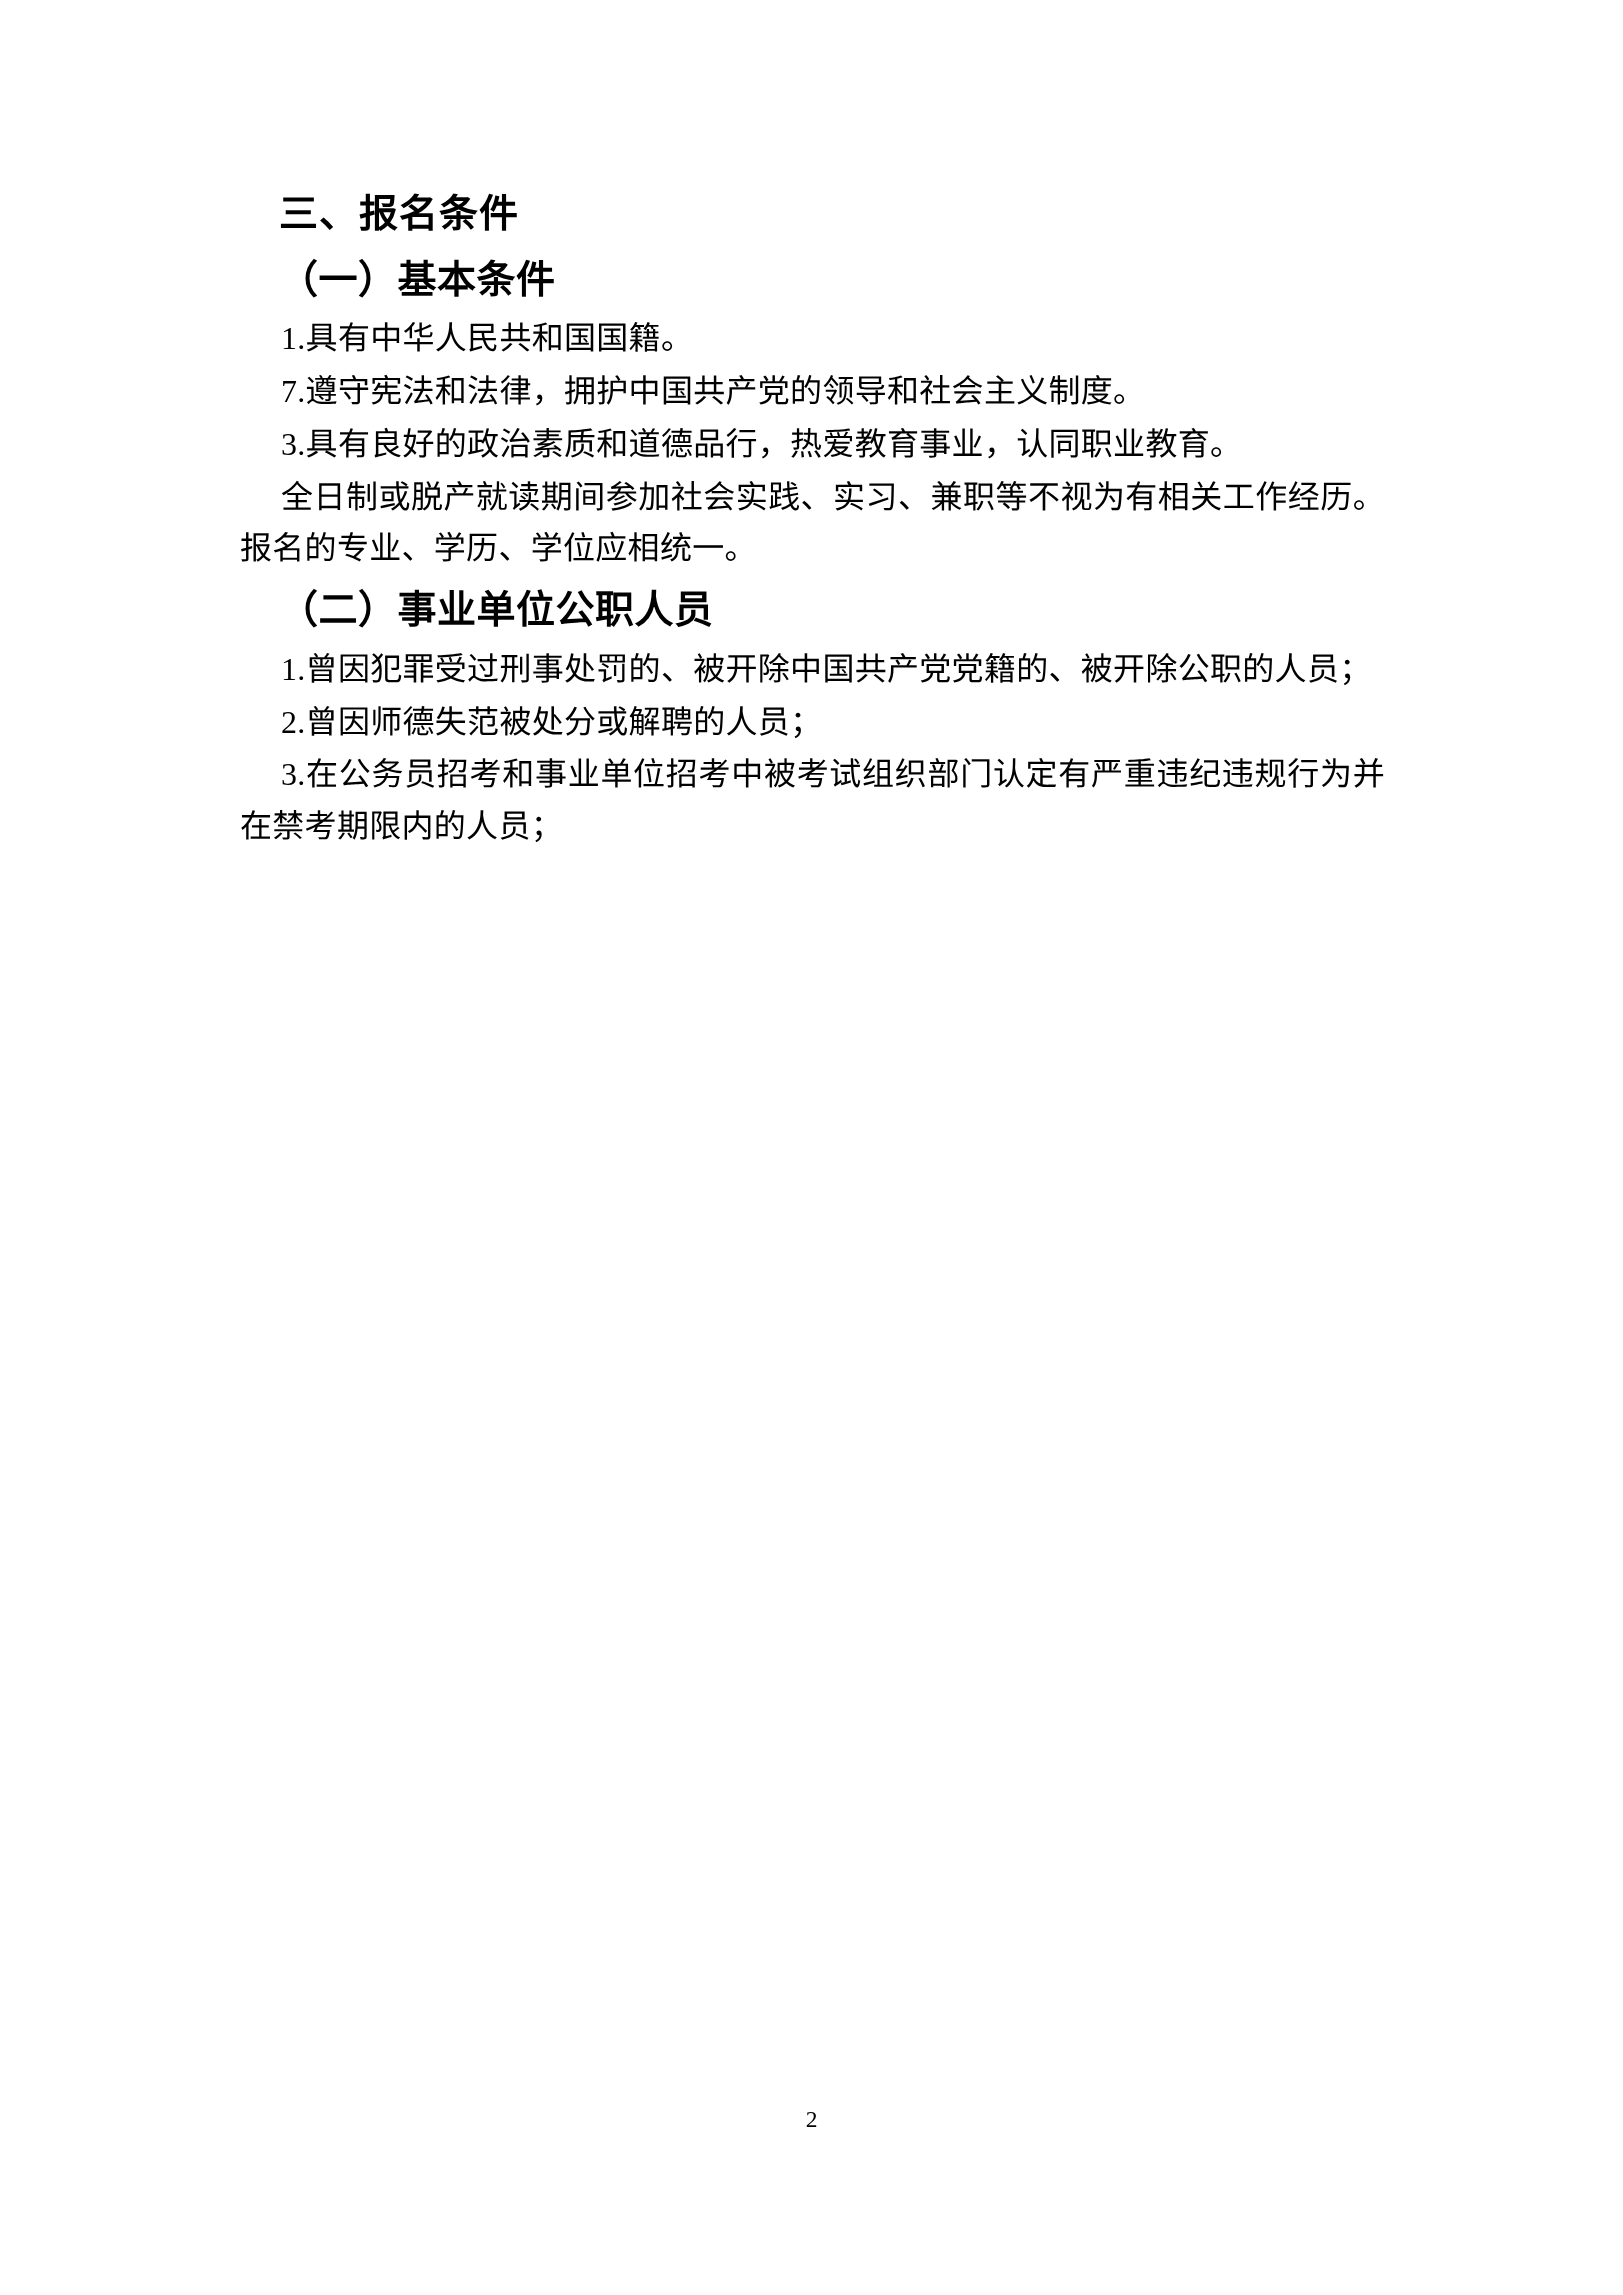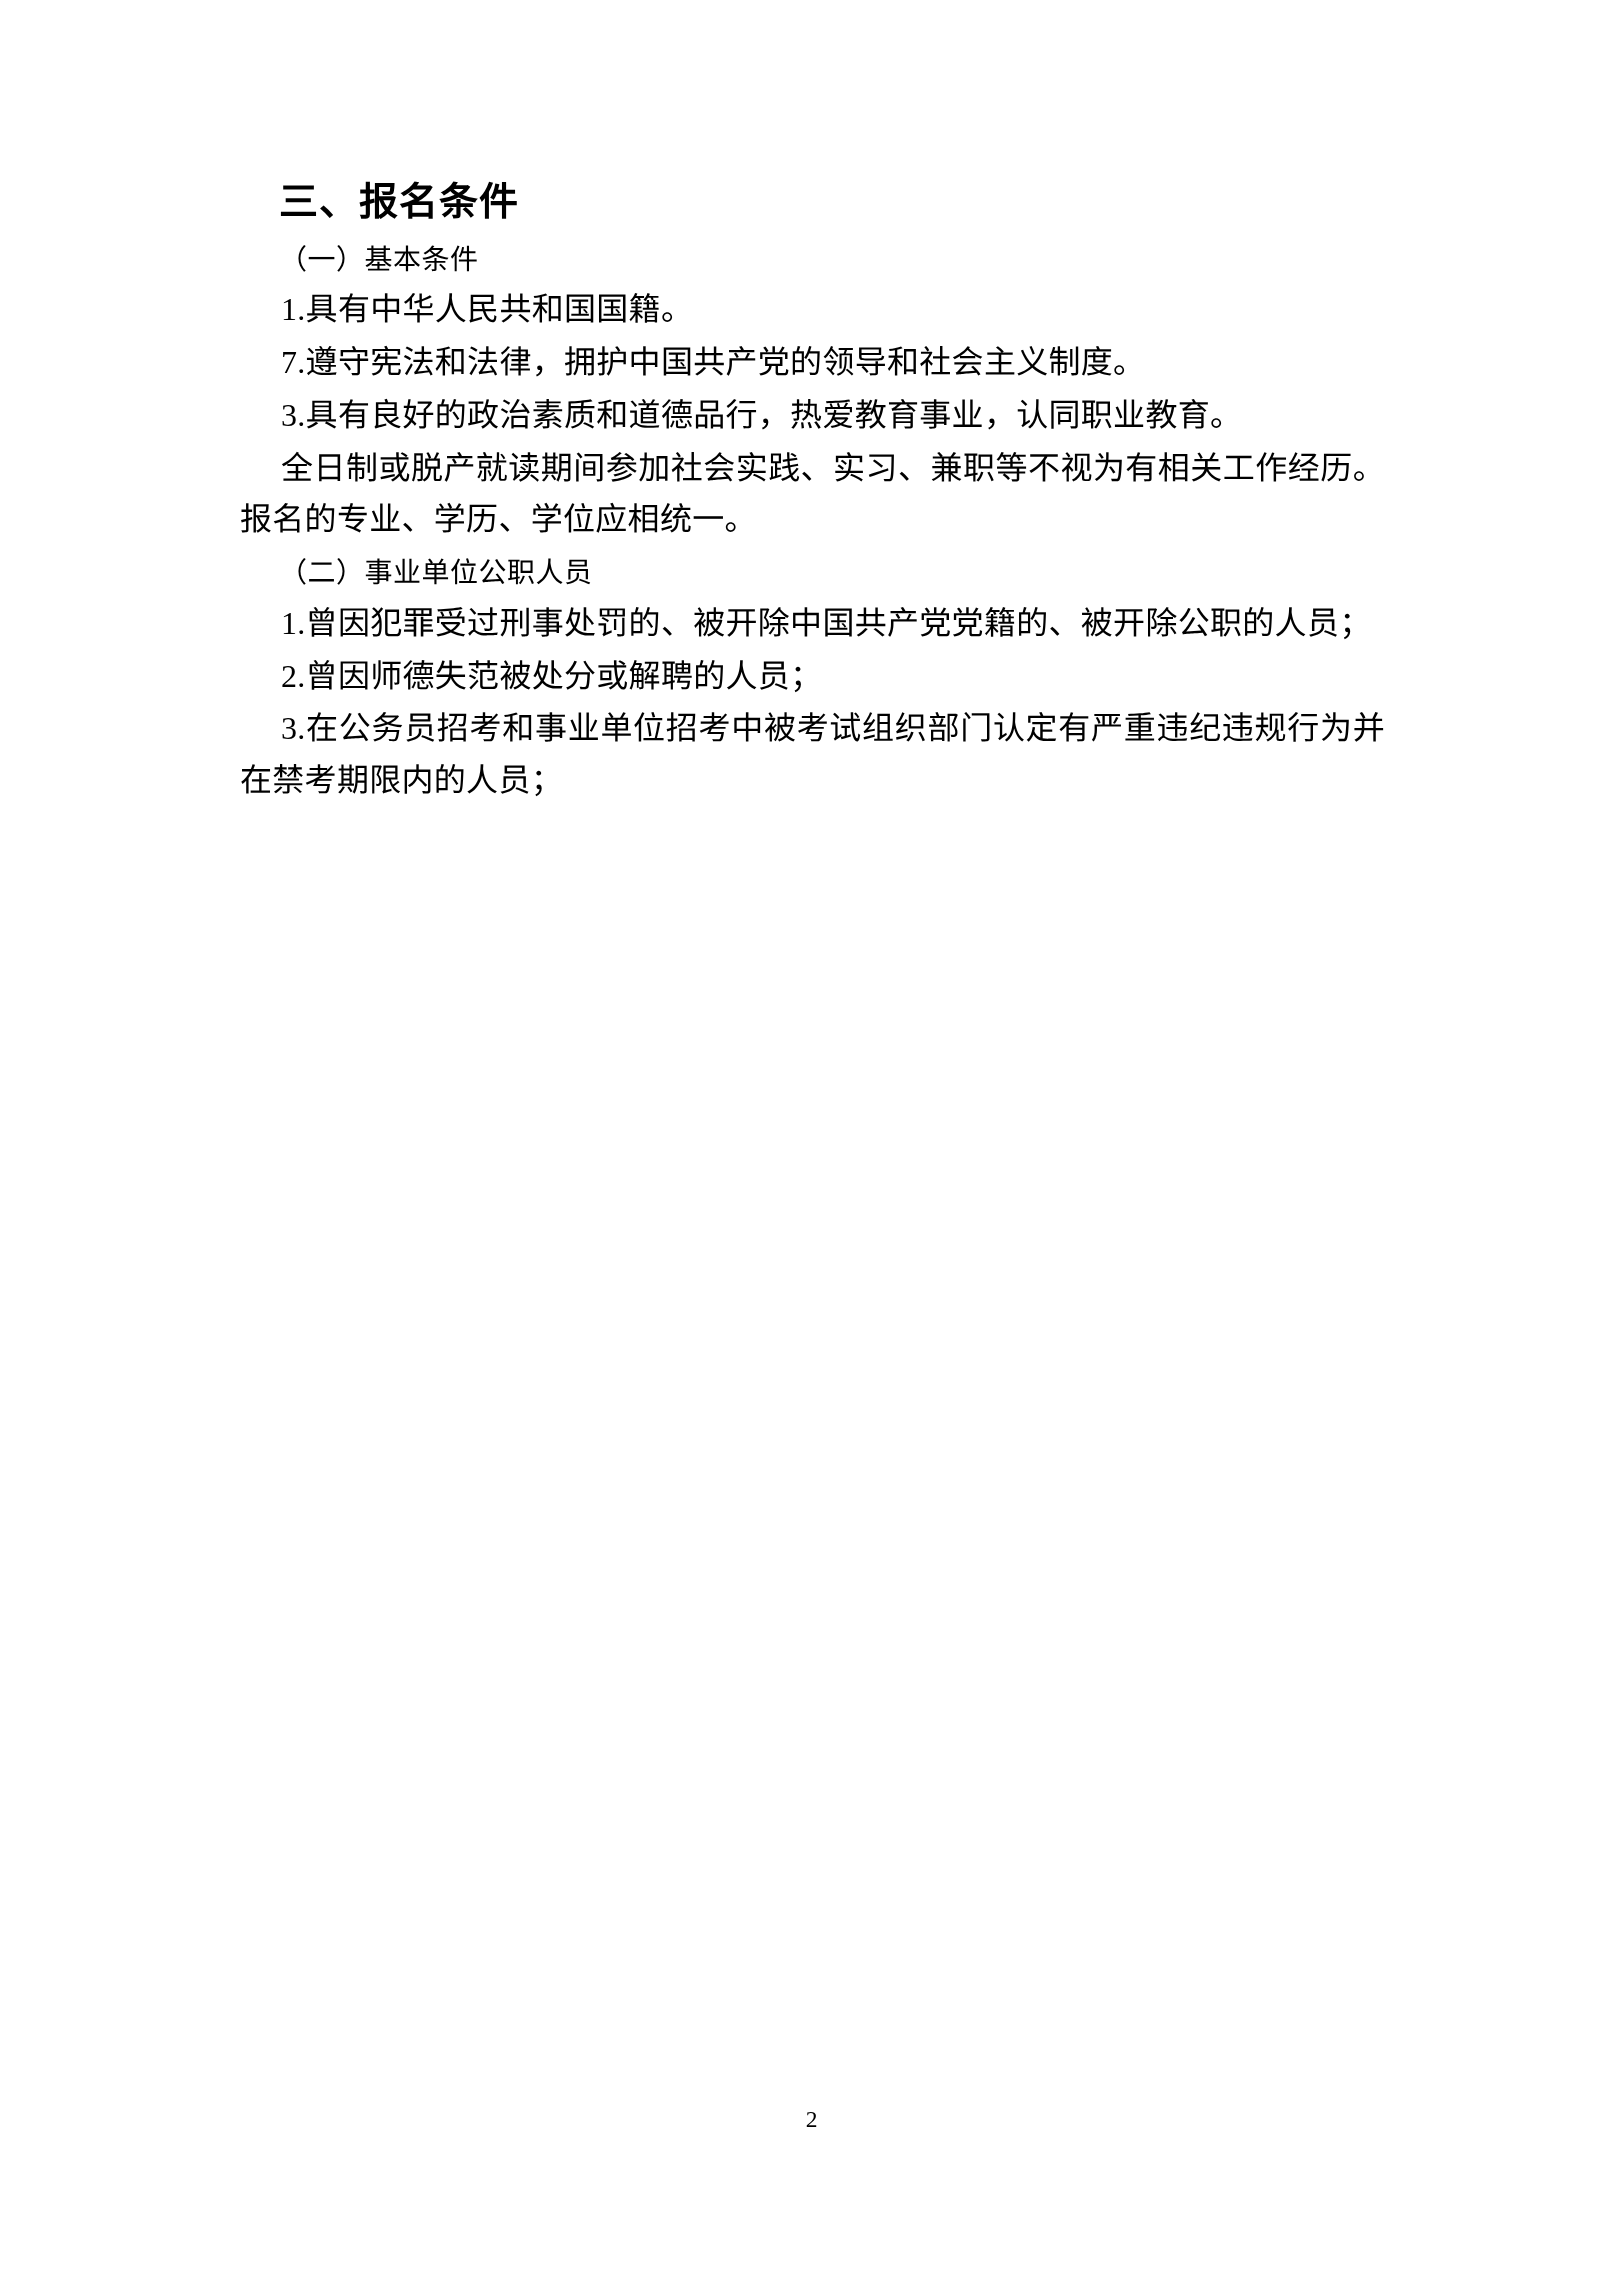--- a/index.html
+++ b/index.html
@@ -13,36 +13,36 @@
     height: 2295px;
     background: #ffffff;
     box-sizing: border-box;
     font-family: "Liberation Serif", "DejaVu Serif", serif;
     color: #000000;
     overflow: hidden;
   }
   .content {
     position: absolute;
     left: 240px;
-    top: 172px;
+    top: 184px;
     width: 1145px;
   }
   .h-sec {
     font-family: "DejaVu Sans Mono", "Liberation Mono", monospace;
     font-weight: bold;
     font-size: 39px;
     line-height: 1.55;
     letter-spacing: 1px;
     margin: 0 0 3.1px 0;
     text-indent: 39px;
   }
   .h-sub {
     font-family: "DejaVu Sans Mono", "Liberation Mono", monospace;
-    font-weight: normal;
-    font-size: 28px;
+    font-weight: bold;
+    font-size: 39px;
     line-height: 1.55;
     letter-spacing: 0.5px;
     margin: 5.1px 0 3.1px 0;
     text-indent: 39px;
   }
   p.para {
     font-size: 32px;
     line-height: 1.62;
     margin: 0 0 1px 0;
     text-indent: 41px;

